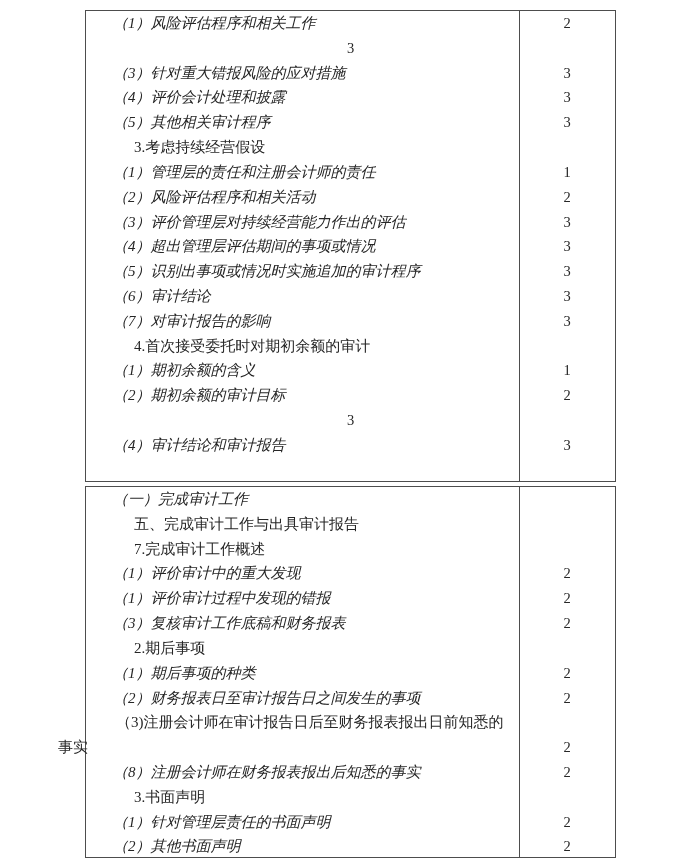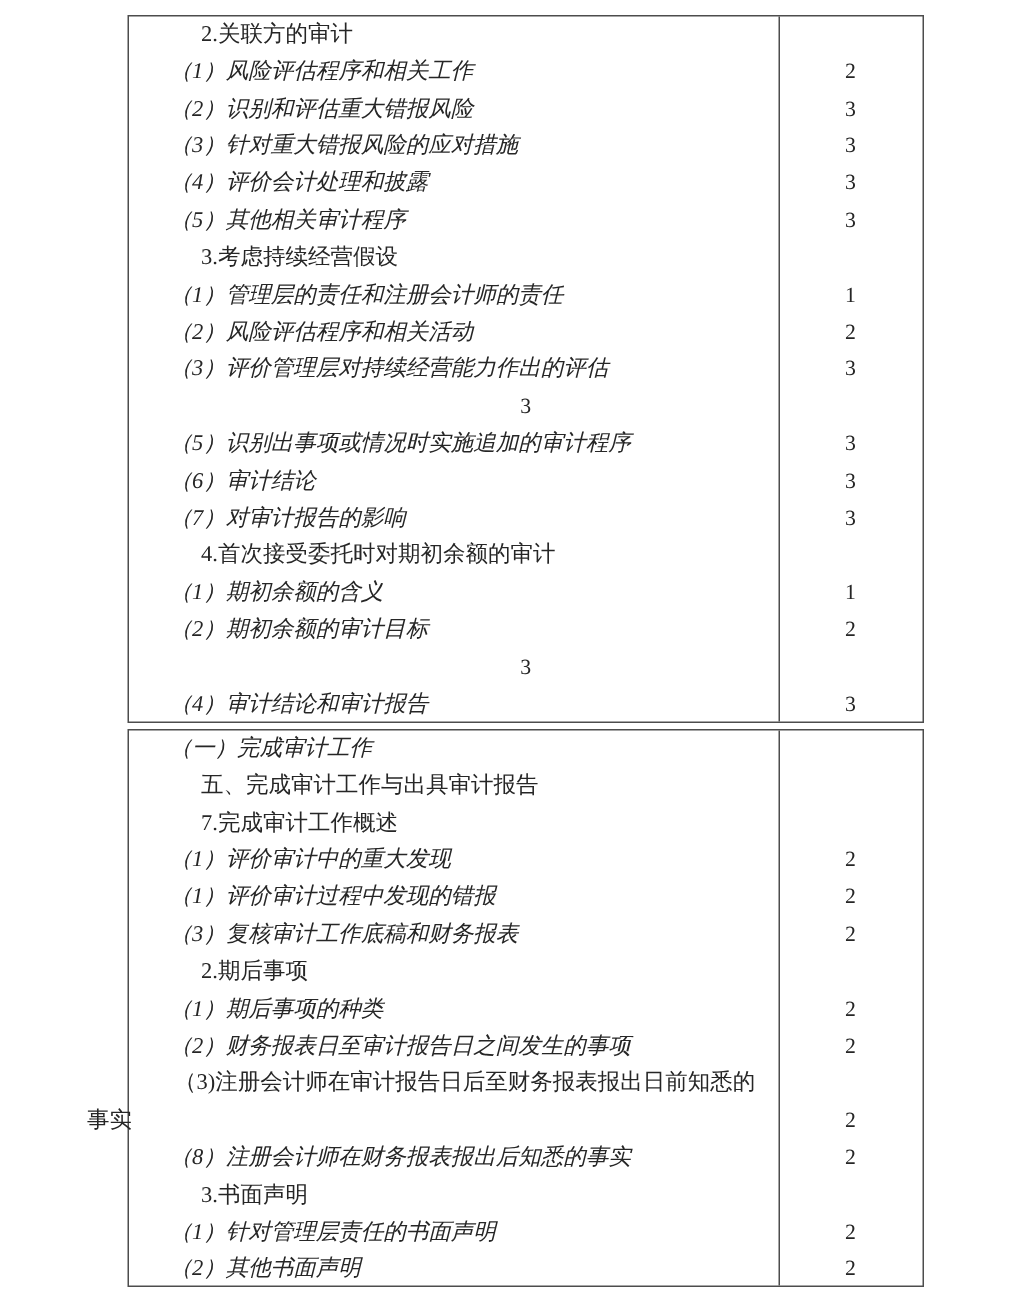--- a/index.html
+++ b/index.html
@@ -70,30 +70,25 @@
   }
   .row-hang .cell-p span { height: 24.82px; }
 </style>
 </head>
 <body>
 
 <div class="doc-page">
   <div class="toc-table" id="table-upper">
     <div class="column-divider"></div>
     <div>
-        <div class="row ind-num">
-          <div class="cell-t">2.关联方的审计</div>
-          <div class="cell-p"></div>
-        </div>
         <div class="row ind-paren">
           <div class="cell-t">（1）风险评估程序和相关工作</div>
           <div class="cell-p">2</div>
         </div>
         <div class="row ind-paren">
-          <div class="cell-t">（2）识别和评估重大错报风险</div>
           <div class="cell-p">3</div>
         </div>
         <div class="row ind-paren">
           <div class="cell-t">（3）针对重大错报风险的应对措施</div>
           <div class="cell-p">3</div>
         </div>
         <div class="row ind-paren">
           <div class="cell-t">（4）评价会计处理和披露</div>
           <div class="cell-p">3</div>
         </div>
@@ -111,20 +106,21 @@
         </div>
         <div class="row ind-paren">
           <div class="cell-t">（2）风险评估程序和相关活动</div>
           <div class="cell-p">2</div>
         </div>
         <div class="row ind-paren">
           <div class="cell-t">（3）评价管理层对持续经营能力作出的评估</div>
           <div class="cell-p">3</div>
         </div>
         <div class="row ind-paren">
+          <div class="cell-t">（4）超出管理层评估期间的事项或情况</div>
           <div class="cell-p">3</div>
         </div>
         <div class="row ind-paren">
           <div class="cell-t">（5）识别出事项或情况时实施追加的审计程序</div>
           <div class="cell-p">3</div>
         </div>
         <div class="row ind-paren">
           <div class="cell-t">（6）审计结论</div>
           <div class="cell-p">3</div>
         </div>

